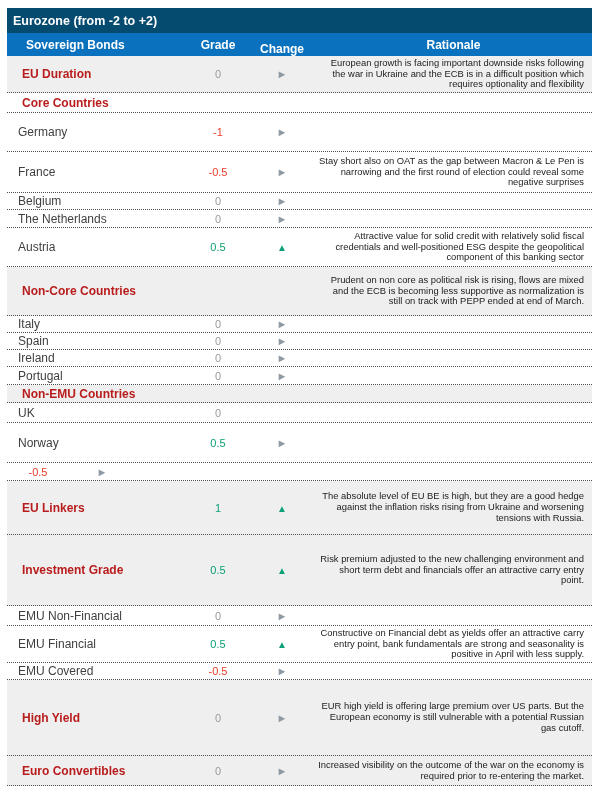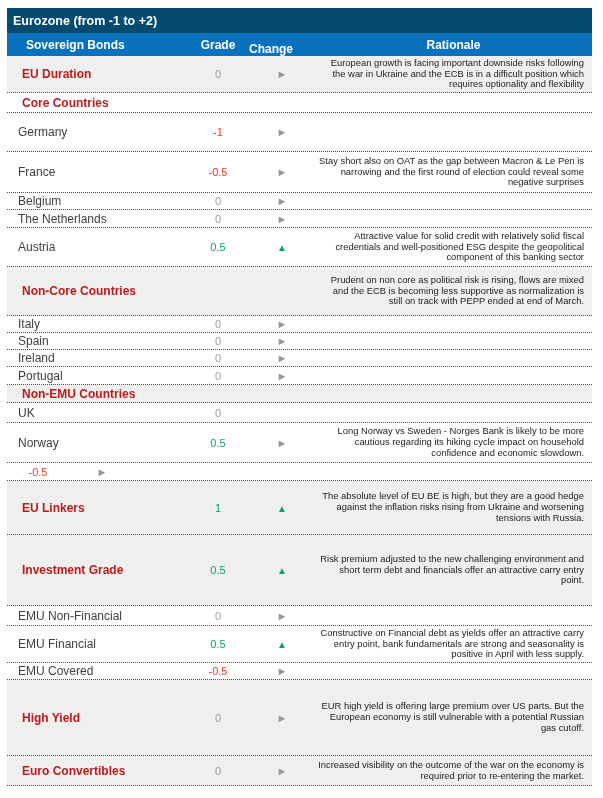--- a/index.html
+++ b/index.html
@@ -5,21 +5,21 @@
   html,body{margin:0;padding:0;background:#ffffff;}
   body{width:603px;height:798px;position:relative;font-family:"Liberation Sans",sans-serif;}
   .sheet{position:absolute;left:7px;top:8px;width:585px;}
   .titlebar{height:25px;background:#054a6f;color:#ffffff;font-weight:bold;font-size:12.5px;
             display:flex;align-items:center;padding-left:6px;box-sizing:border-box;}
   .headrow{height:23px;background:#0a71be;color:#ffffff;font-weight:bold;font-size:12px;
            display:flex;align-items:center;}
   .c{box-sizing:border-box;}
   .hc-name{width:180px;padding-left:19px;}
   .hc-grade{width:62px;text-align:center;}
-  .hc-change{width:66px;margin-top:9px;}
+  .hc-change{width:66px;text-align:center;margin-top:9px;}
   .hc-rat{flex:1;text-align:center;}
   .row{display:flex;align-items:center;border-bottom:1px dotted #4d4d4d;background:#ffffff;
        font-size:12px;color:#3f3f3f;box-sizing:border-box;}
   .row.gray{background:#efefef;}
   .name{width:180px;padding-left:11px;}
   .name.orange{color:#b91c1c;font-weight:bold;padding-left:15px;}
   .grade{width:62px;text-align:center;font-size:11px;}
   .grade.zero{color:#9b9b9b;}
   .grade.neg{color:#ea3c28;}
   .grade.pos{color:#0ba075;text-align:center;}
@@ -27,21 +27,21 @@
   .arrow{display:inline-block;line-height:1;}
   .arrow.flat{color:#8d99a3;font-size:11px;}
   .arrow.up{color:#0ba075;font-size:10px;}
   .rat{flex:1;font-size:9.4px;line-height:1.16;color:#222222;padding:2px 8px 2px 2px;text-align:right;}
 </style>
 </head>
 <body>
 
 <div class="sheet">
 
-  <div class="titlebar">Eurozone (from -1 to +2)</div>
+  <div class="titlebar">Eurozone (from -2 to +2)</div>
 
   <div class="headrow">
     <div class="c hc-name">Sovereign Bonds</div>
     <div class="c hc-grade">Grade</div>
     <div class="c hc-change">Change</div>
     <div class="c hc-rat">Rationale</div>
   </div>
 
   <div class="row gray" style="height:37px">
     <div class="c name orange">EU Duration</div>
@@ -137,21 +137,20 @@
     <div class="c name">UK</div>
     <div class="c grade zero">0</div>
     <div class="c change"></div>
     <div class="c rat"></div>
   </div>
 
   <div class="row" style="height:40px">
     <div class="c name">Norway</div>
     <div class="c grade pos">0.5</div>
     <div class="c change"><span class="arrow flat">►</span></div>
-    <div class="c rat">Long Norway vs Sweden - Norges Bank is likely to be more cautious regarding its hiking cycle impact on household confidence and economic slowdown.</div>
   </div>
 
   <div class="row" style="height:18px">
     <div class="c grade neg">-0.5</div>
     <div class="c change"><span class="arrow flat">►</span></div>
   </div>
 
   <div class="row gray" style="height:54px">
     <div class="c name orange">EU Linkers</div>
     <div class="c grade pos">1</div>

